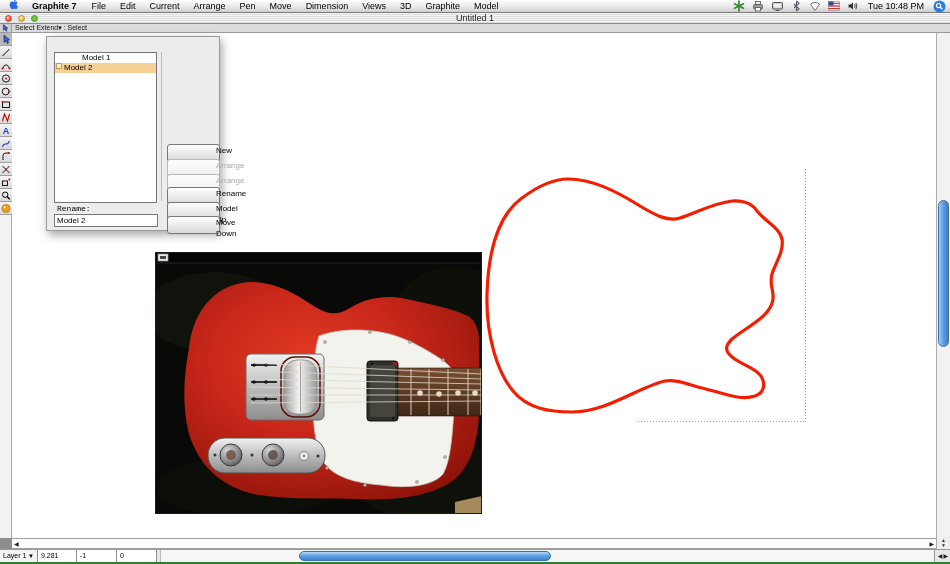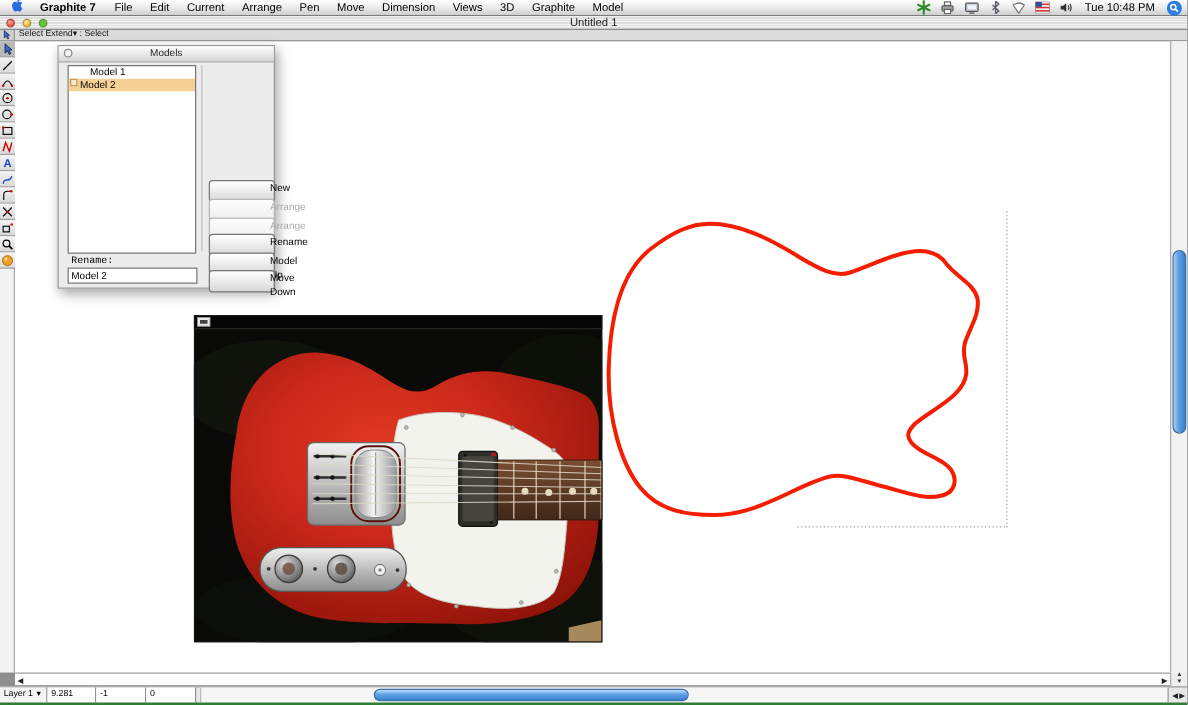--- a/index.html
+++ b/index.html
@@ -38,21 +38,21 @@
   #photo-window{position:absolute;left:155px;top:252px;}
   #outline-layer{position:absolute;left:480px;top:165px;}
   
   #models{position:absolute;left:46px;top:36px;width:174px;height:195px;background:#ececec;
     border:1px solid #9a9a9a;box-shadow:2px 4px 9px rgba(0,0,0,.35);box-sizing:border-box;}
   #models .ptitle{height:12px;background:linear-gradient(#fdfdfd,#d6d6d6);border-bottom:1px solid #a8a8a8;
     text-align:center;font-size:8px;line-height:12px;color:#222;position:relative;}
   #models .pclose{position:absolute;left:4px;top:2px;width:7px;height:7px;border:1px solid #888;
     border-radius:50%;background:#f4f4f4;box-sizing:border-box;}
   .mlist{position:absolute;left:7px;top:15px;width:101px;height:149px;background:#fff;border:1px solid #777;}
-  .mrow{height:10px;font-size:8px;line-height:10px;padding-left:17px;color:#000;white-space:nowrap;}
+  .mrow{height:10px;font-size:8px;line-height:10px;padding-left:27px;color:#000;white-space:nowrap;}
   .mrow.sel{background:#f6d095;padding-left:1px;}
   .mrow.sel .cur{display:inline-block;width:4px;height:4px;border:1px solid #c79a55;background:#fbe8c8;
     margin-right:2px;vertical-align:1px;}
   .vsep{position:absolute;left:114px;top:15px;width:1px;height:149px;background:#bdbdbd;}
   .btn{position:absolute;left:120px;width:53px;height:18px;border:1px solid #777;border-radius:3px;
     background:linear-gradient(#ffffff,#ececec 50%,#d8d8d8);font-size:8px;line-height:11px;
     text-align:center;color:#000;box-sizing:border-box;padding-left:48px;}
   .btn.disabled{color:#aaa;border-color:#b7b7b7;background:linear-gradient(#fdfdfd,#efefef);}
   #rename-label{position:absolute;left:10px;top:167px;font-size:8px;color:#000;font-family:Liberation Mono, monospace;}
   #rename-input{position:absolute;left:7px;top:177px;width:104px;height:13px;border:1px solid #777;
@@ -375,24 +375,20 @@
 
   <svg id="outline-layer" width="340" height="270" viewBox="0 0 340 270">
     <g stroke="#9f9f9f" stroke-width="1" stroke-dasharray="1,2">
       <line x1="325.5" y1="4" x2="325.5" y2="257"></line>
       <line x1="158" y1="256.5" x2="325.5" y2="256.5"></line>
     </g>
     <path d="M7,130 C8,90 16,52 42,33 C58,21 72,14 88,14 C112,14 136,26 160,41 C175,50 188,57 200,53 C218,47 234,38 252,36 C262,35 272,38 277,46 C287,58 299,62 302,74 C304,86 296,97 292,109 C289,120 294,125 293,134 C291,152 266,162 252,174 C246,180 245,184 249,189 C257,199 274,201 281,211 C286,219 284,228 275,231 C260,236 243,228 222,223 C207,219 195,214 185,216 C160,221 128,247 92,247 C70,247 48,244 33,226 C17,207 6,170 7,130 Z" fill="none" stroke="#f51d00" stroke-width="3.2" stroke-linejoin="round"></path>
   </svg>
 
   <div id="models">
-    <div class="ptitle">
-      <span class="pclose"></span>
-      <span>Models</span>
-    </div>
     <div class="mlist">
       <div class="mrow"><span>Model 1</span></div>
       <div class="mrow sel"><span class="cur"></span><span>Model 2</span></div>
     </div>
     <div class="vsep"></div>
     <div class="btn" style="top:107px">New</div>
     <div class="btn disabled" style="top:122px">Arrange</div>
     <div class="btn disabled" style="top:137px">Arrange</div>
     <div class="btn" style="top:150px">Rename</div>
     <div class="btn" style="top:165px">Model Up</div>

